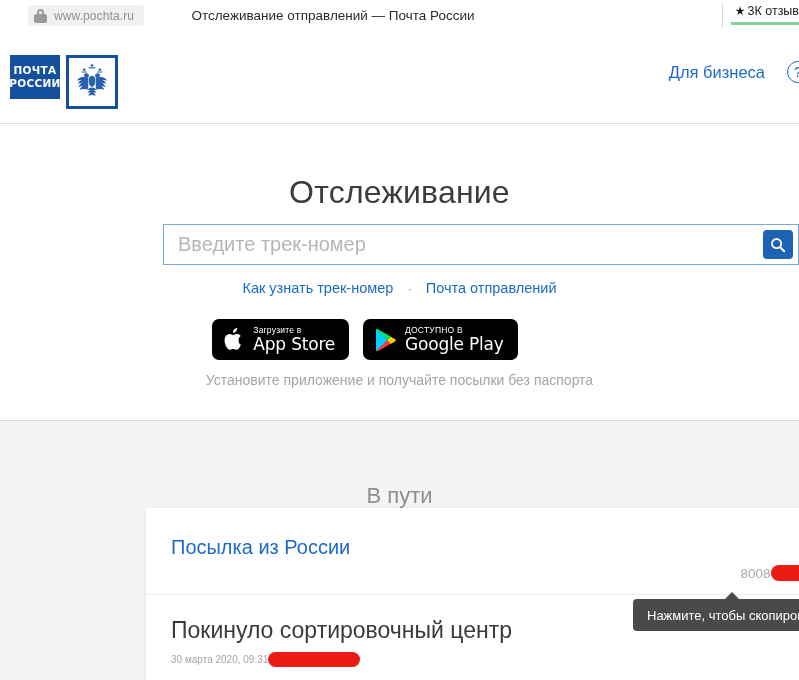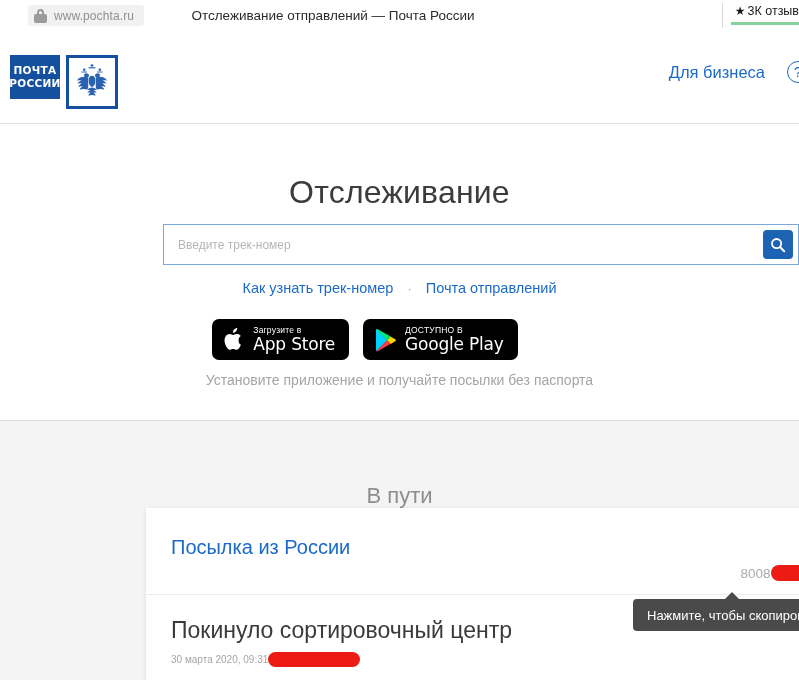--- a/index.html
+++ b/index.html
@@ -202,21 +202,21 @@
     box-sizing: border-box;
     background: #ffffff;
     display: flex;
     align-items: center;
   }
   .search-input {
     flex: 1;
     border: none;
     outline: none;
     background: transparent;
-    font-size: 12px;
+    font-size: 20px;
     color: #333;
     padding: 0 14px;
     font-family: "Liberation Sans", sans-serif;
     height: 100%;
   }
   .search-input::placeholder { color: #b6b6b6; }
   .search-btn {
     width: 30px; height: 29px;
     background: #1d63b4;
     border-radius: 4px;

